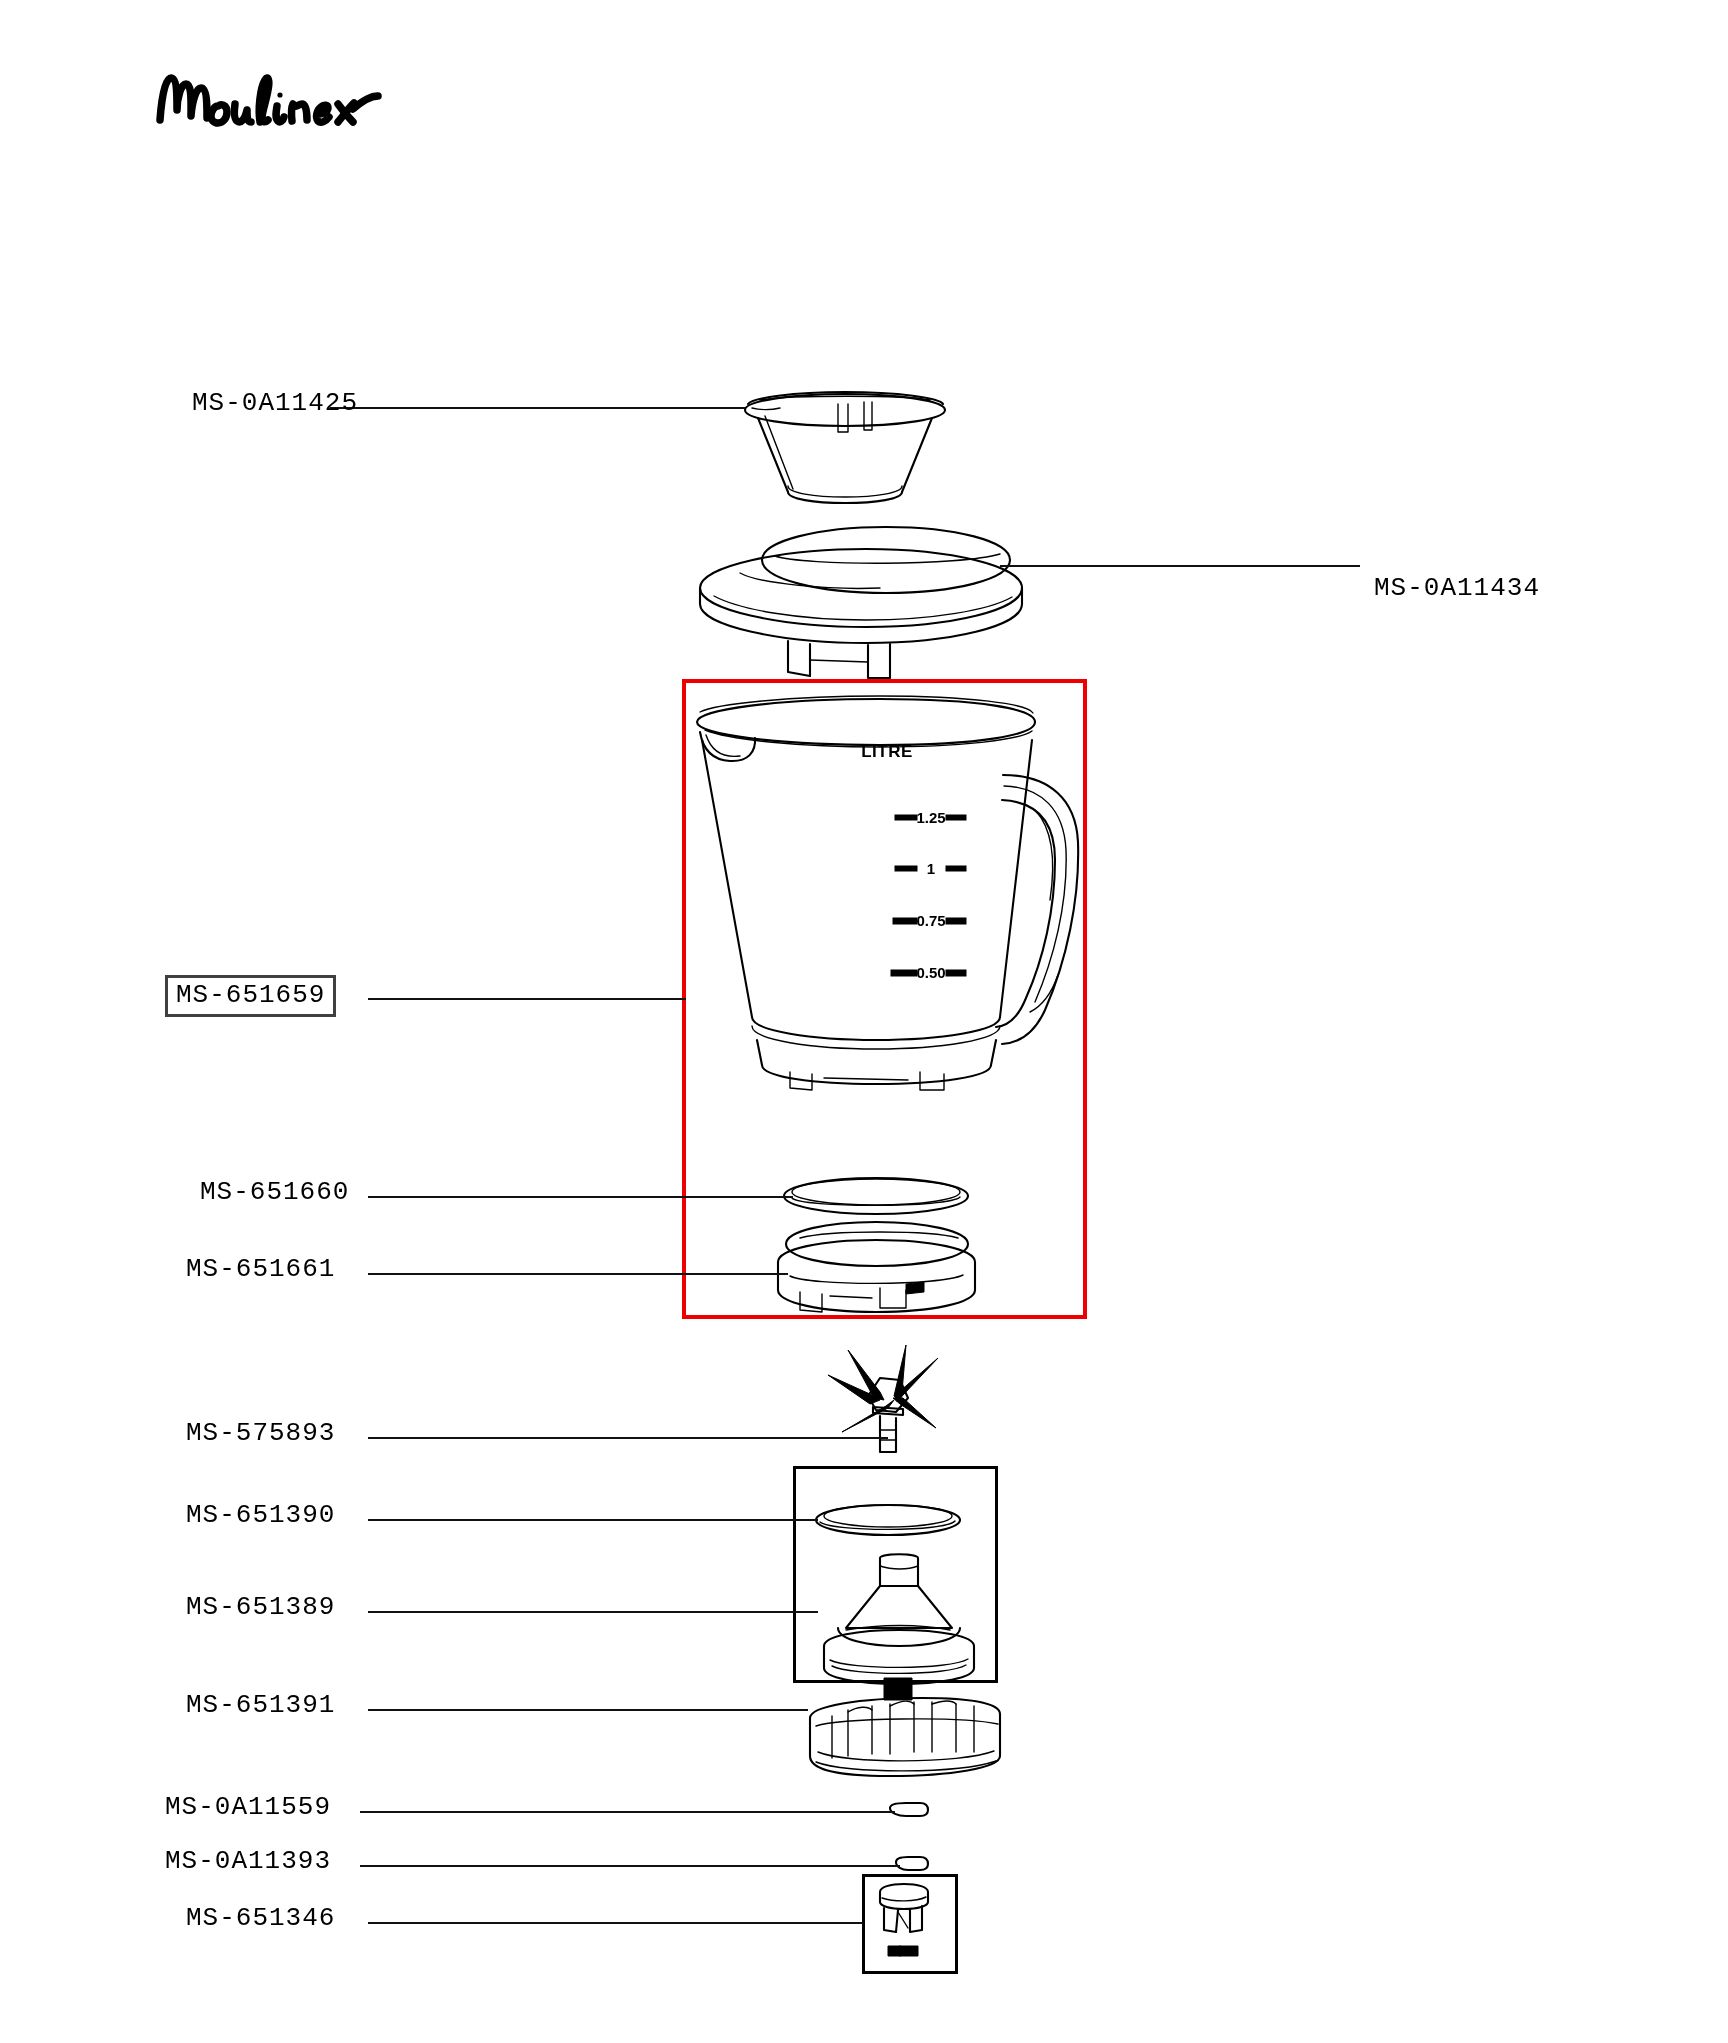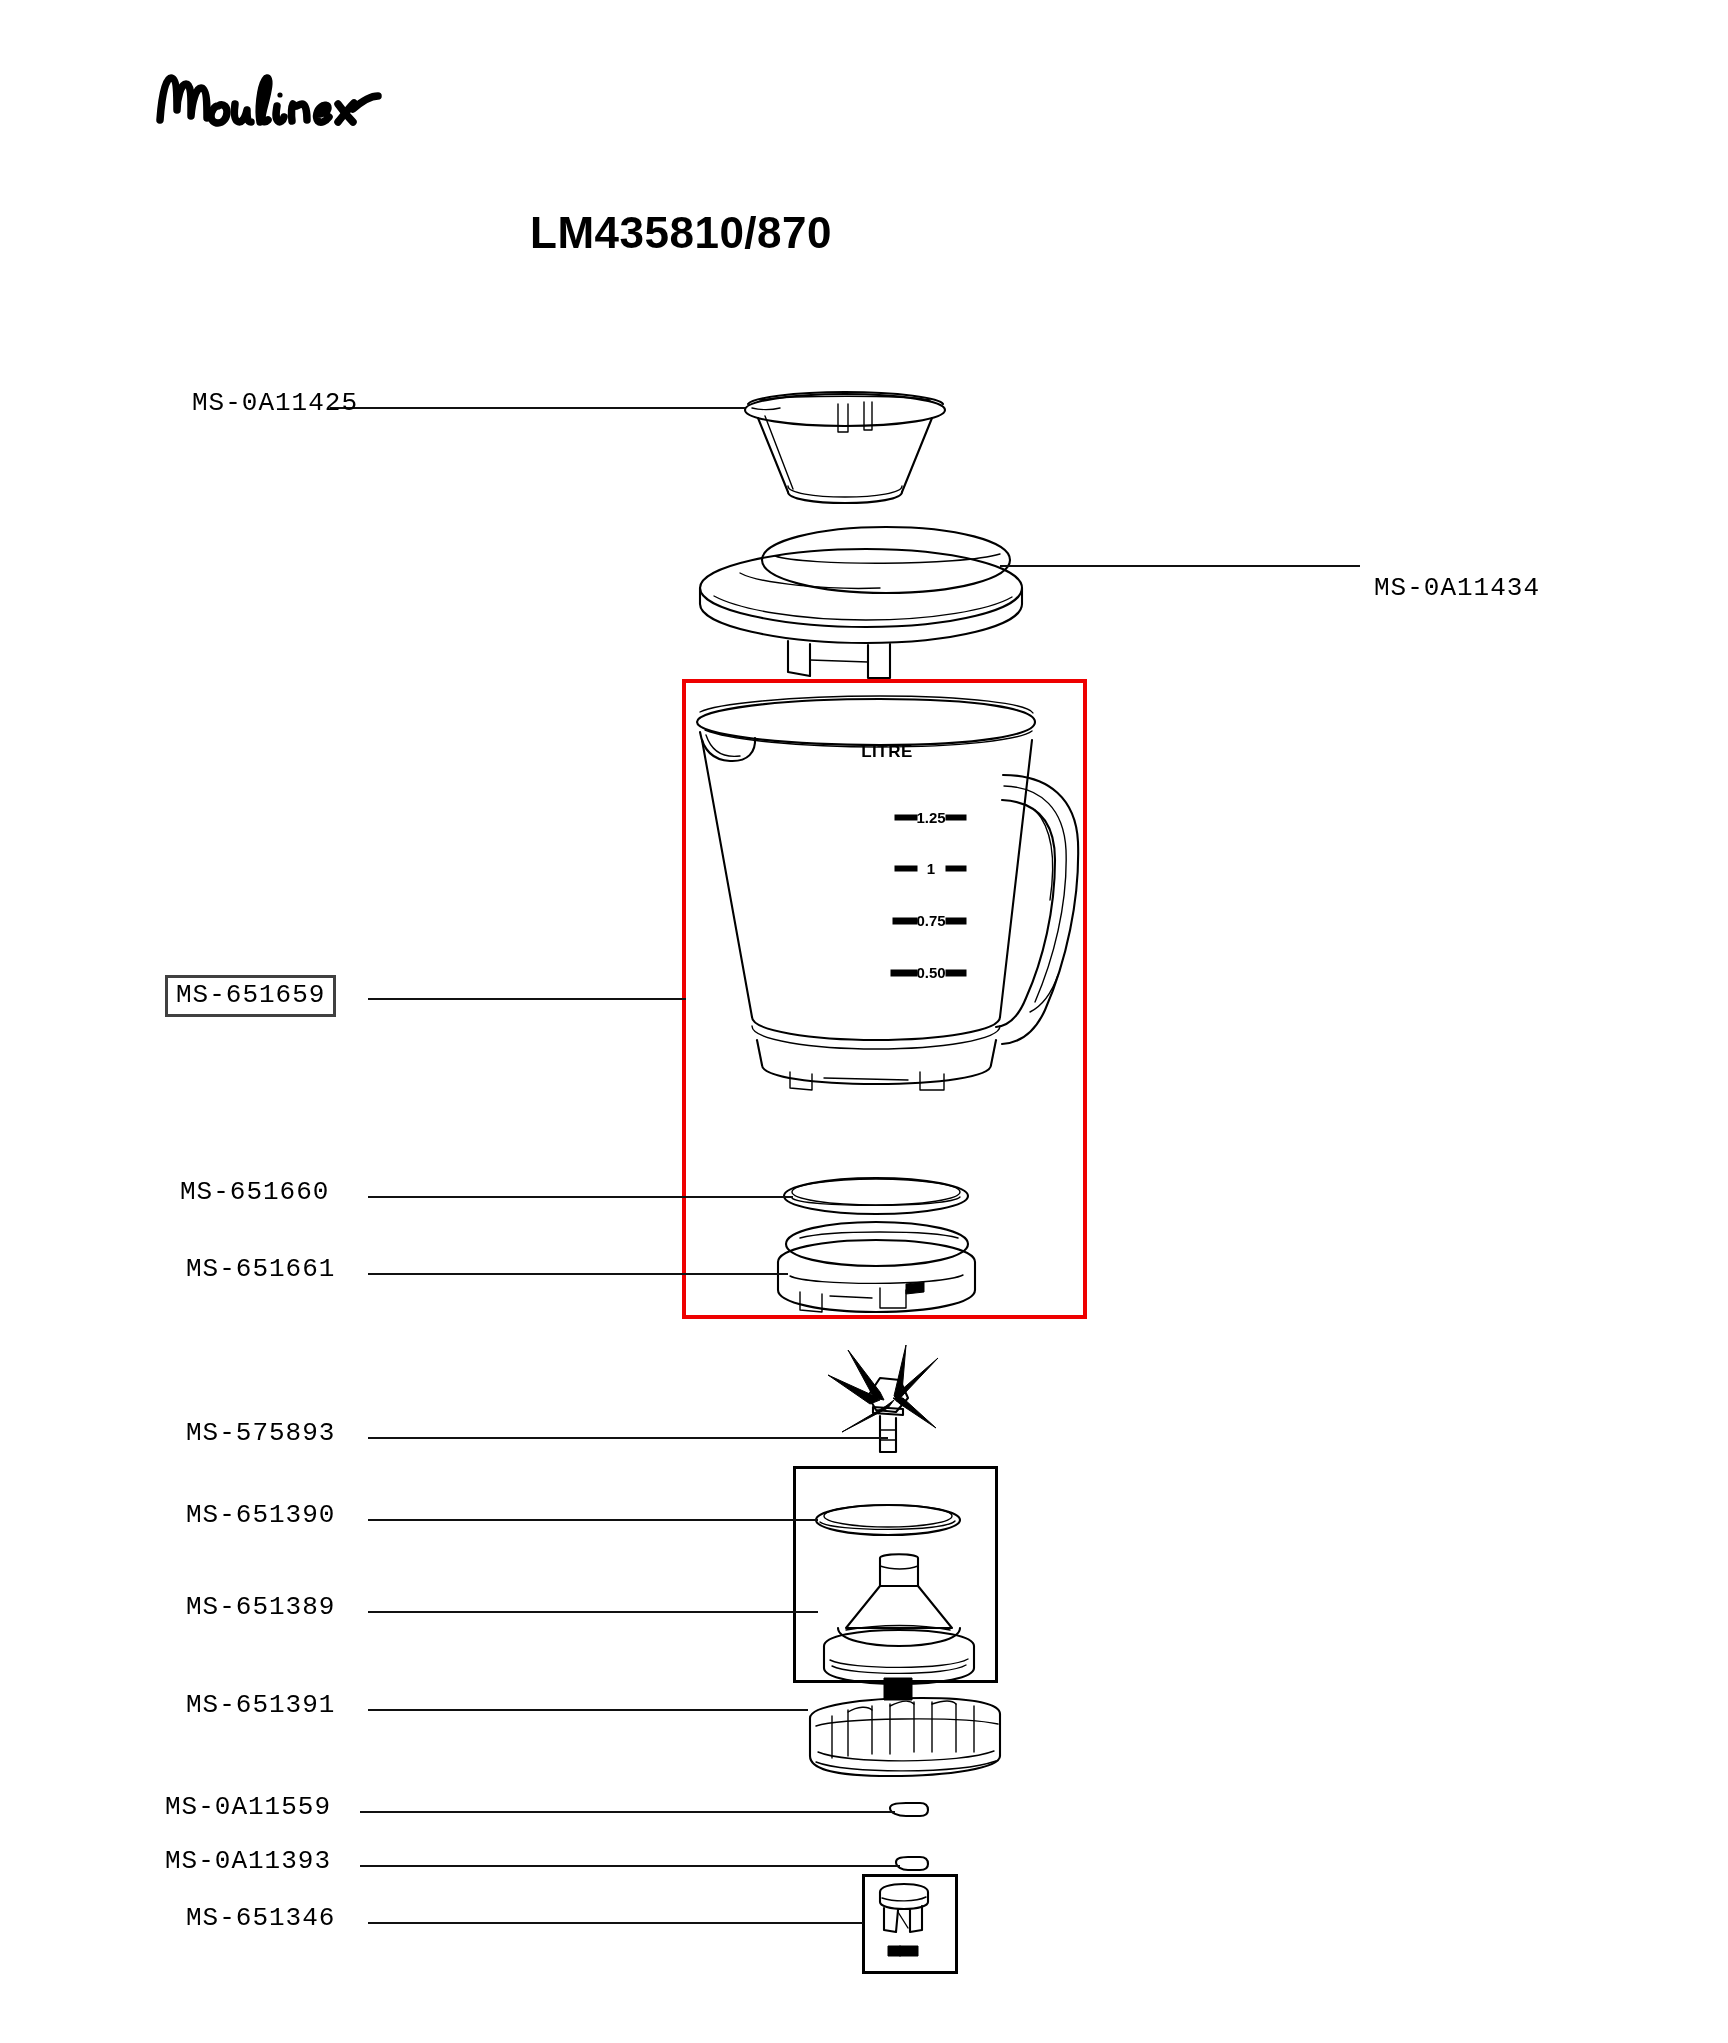--- a/index.html
+++ b/index.html
@@ -124,21 +124,20 @@
 
         <path d="M165 52 C170 52, 176 50, 176 46 C176 43, 172 42, 169 45 C165 48, 163 55, 166 59 C169 62, 174 59, 177 55"></path>
 
         <path d="M186 42 C191 49, 196 55, 201 60"></path>
         <path d="M202 41 C196 47, 191 54, 186 60"></path>
         <path d="M201 47 C209 40, 218 34, 226 34"></path>
       </g>
     </svg>
   </div>
 
-  <div id="title">LM435810/870</div>
 
   <div id="artwork">
     <svg width="1728" height="2043" viewBox="0 0 1728 2043" aria-hidden="true">
 
       <g>
         <path class="ln" d="M745 410 C745 401, 790 394, 845 394 C900 394, 945 401, 945 410
                              C945 419, 900 426, 845 426 C790 426, 745 419, 745 410 Z"></path>
         <path class="ln" d="M748 404 C752 398, 793 392, 845 392 C898 392, 940 398, 943 404"></path>
         <path class="ln" d="M758 418 L788 492"></path>
         <path class="ln" d="M932 418 L902 492"></path>
@@ -329,21 +328,21 @@
   <div class="leader" style="left:360px;  top:1811px; width:535px;"></div>
   <div class="leader" style="left:360px;  top:1865px; width:540px;"></div>
   <div class="leader" style="left:368px;  top:1922px; width:495px;"></div>
 
   <div class="callout" style="left:152px; top:388px;margin-left:40px;">MS-0A11425</div>
 
   <div class="callout" style="left:1374px; top:573px;">MS-0A11434</div>
 
   <div class="callout highlight" style="left:165px; top:975px;">MS-651659</div>
 
-  <div class="callout" style="left:180px; top:1177px;">MS-651660</div>
+  <div class="callout" style="left:200px; top:1177px;">MS-651660</div>
 
   <div class="callout" style="left:186px; top:1254px;">MS-651661</div>
 
   <div class="callout" style="left:186px; top:1418px;">MS-575893</div>
 
   <div class="callout" style="left:186px; top:1500px;">MS-651390</div>
 
   <div class="callout" style="left:186px; top:1592px;text-align:center;">MS-651389</div>
 
   <div class="callout" style="left:186px; top:1690px;">MS-651391</div>

